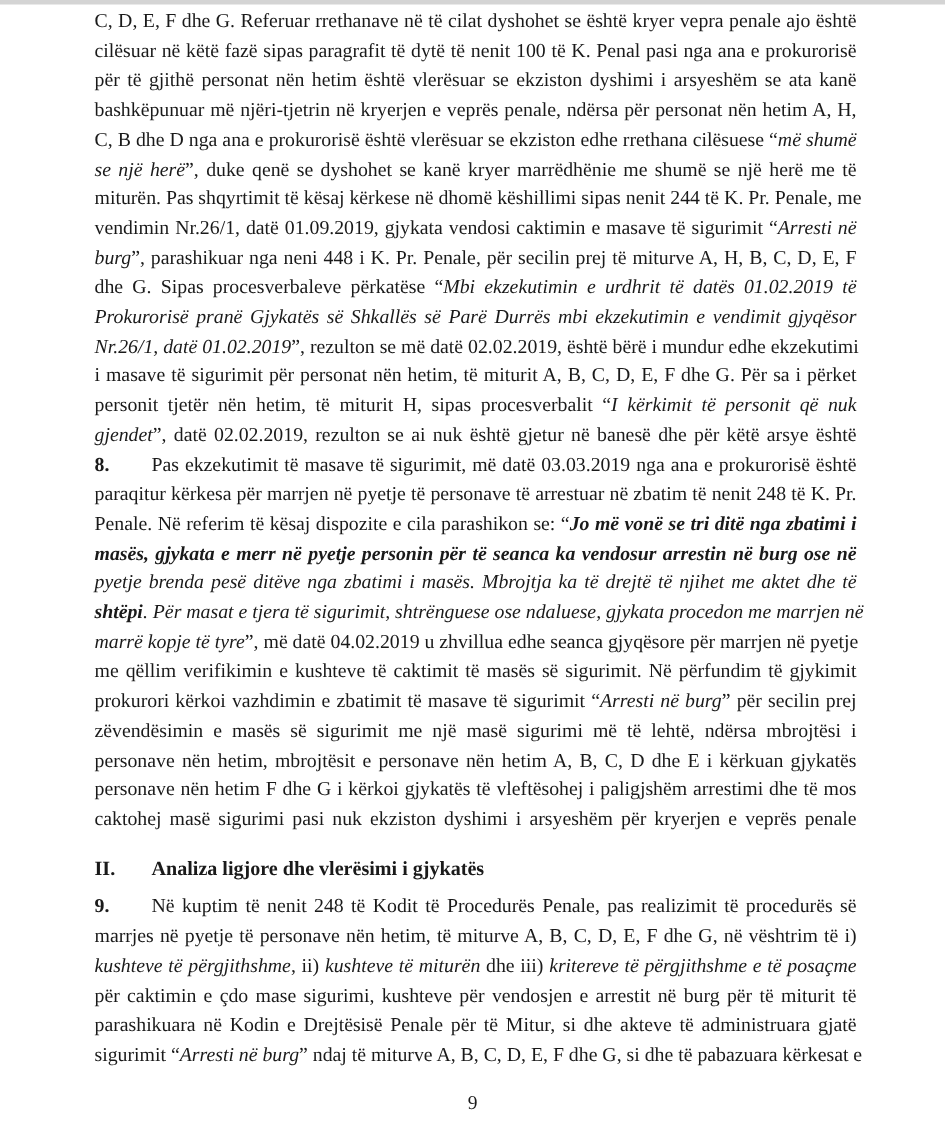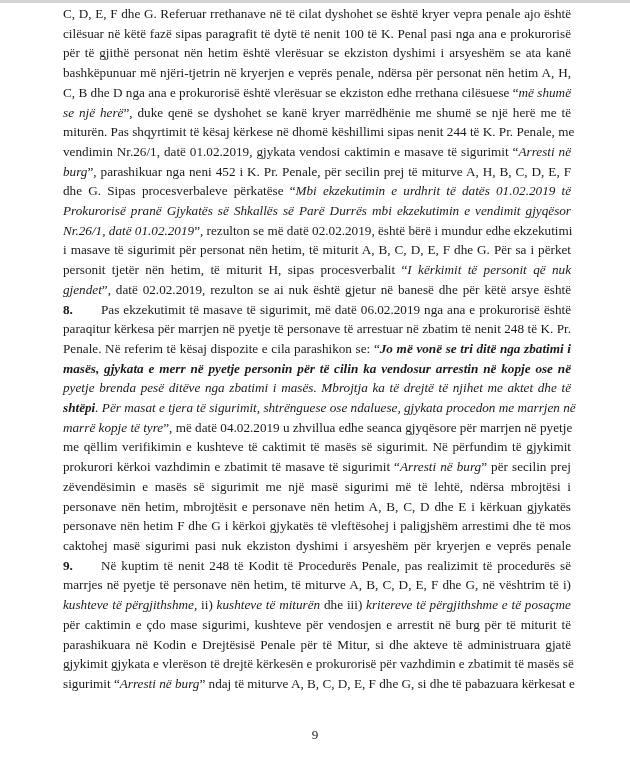--- a/index.html
+++ b/index.html
@@ -41,52 +41,54 @@
 <div class="page">
 
   <p class="p">
     <span class="ln">C, D, E, F dhe G. Referuar rrethanave në të cilat dyshohet se është kryer vepra penale ajo është</span>
     <span class="ln">cilësuar në këtë fazë sipas paragrafit të dytë të nenit 100 të K. Penal pasi nga ana e prokurorisë</span>
     <span class="ln">për të gjithë personat nën hetim është vlerësuar se ekziston dyshimi i arsyeshëm se ata kanë</span>
     <span class="ln">bashkëpunuar më njëri-tjetrin në kryerjen e veprës penale, ndërsa për personat nën hetim A, H,</span>
     <span class="ln"><span>C, B dhe D nga ana e prokurorisë është vlerësuar se ekziston edhe rrethana cilësuese “</span><i>më shumë</i></span>
     <span class="ln"><i>se një herë</i><span>”, duke qenë se dyshohet se kanë kryer marrëdhënie me shumë se një herë me të</span></span>
     <span class="ln">miturën. Pas shqyrtimit të kësaj kërkese në dhomë këshillimi sipas nenit 244 të K. Pr. Penale, me</span>
-    <span class="ln"><span>vendimin Nr.26/1, datë 01.02.2019, gjykata vendosi caktimin e masave të sigurimit “</span><i>Arresti në</i></span>
-    <span class="ln"><i>burg</i><span>”, parashikuar nga neni 452 i K. Pr. Penale, për secilin prej të miturve A, H, B, C, D, E, F</span></span>
+    <span class="ln"><span>vendimin Nr.26/1, datë 01.09.2019, gjykata vendosi caktimin e masave të sigurimit “</span><i>Arresti në</i></span>
+    <span class="ln"><i>burg</i><span>”, parashikuar nga neni 448 i K. Pr. Penale, për secilin prej të miturve A, H, B, C, D, E, F</span></span>
     <span class="ln"><span>dhe G. Sipas procesverbaleve përkatëse “</span><i>Mbi ekzekutimin e urdhrit të datës 01.02.2019 të</i></span>
     <span class="ln"><i>Prokurorisë pranë Gjykatës së Shkallës së Parë Durrës mbi ekzekutimin e vendimit gjyqësor</i></span>
     <span class="ln"><i>Nr.26/1, datë 01.02.2019</i><span>”, rezulton se më datë 02.02.2019, është bërë i mundur edhe ekzekutimi</span></span>
     <span class="ln">i masave të sigurimit për personat nën hetim, të miturit A, B, C, D, E, F dhe G. Për sa i përket</span>
     <span class="ln"><span>personit tjetër nën hetim, të miturit H, sipas procesverbalit “</span><i>I kërkimit të personit që nuk</i></span>
     <span class="ln"><i>gjendet</i><span>”, datë 02.02.2019, rezulton se ai nuk është gjetur në banesë dhe për këtë arsye është</span></span>
   </p>
 
   <p class="p">
-    <span class="ln"><span class="num">8.</span><span>Pas ekzekutimit të masave të sigurimit, më datë 06.02.2019 nga ana e prokurorisë është</span></span>
+    <span class="ln"><span class="num">8.</span><span>Pas ekzekutimit të masave të sigurimit, më datë 03.03.2019 nga ana e prokurorisë është</span></span>
     <span class="ln">paraqitur kërkesa për marrjen në pyetje të personave të arrestuar në zbatim të nenit 248 të K. Pr.</span>
     <span class="ln"><span>Penale. Në referim të kësaj dispozite e cila parashikon se: “</span><b><i>Jo më vonë se tri ditë nga zbatimi i</i></b></span>
-    <span class="ln"><b><i>masës, gjykata e merr në pyetje personin për të cilin ka vendosur arrestin në kopje ose në</i></b></span>
+    <span class="ln"><b><i>masës, gjykata e merr në pyetje personin për të seanca ka vendosur arrestin në burg ose në</i></b></span>
     <span class="ln"><i>pyetje brenda pesë ditëve nga zbatimi i masës. Mbrojtja ka të drejtë të njihet me aktet dhe të</i></span>
     <span class="ln"><b><i>shtëpi</i></b><i>. Për masat e tjera të sigurimit, shtrënguese ose ndaluese, gjykata procedon me marrjen në</i></span>
     <span class="ln"><i>marrë kopje të tyre</i><span>”, më datë 04.02.2019 u zhvillua edhe seanca gjyqësore për marrjen në pyetje</span></span>
     <span class="ln">me qëllim verifikimin e kushteve të caktimit të masës së sigurimit. Në përfundim të gjykimit</span>
     <span class="ln"><span>prokurori kërkoi vazhdimin e zbatimit të masave të sigurimit “</span><i>Arresti në burg</i><span>” për secilin prej</span></span>
     <span class="ln">zëvendësimin e masës së sigurimit me një masë sigurimi më të lehtë, ndërsa mbrojtësi i</span>
     <span class="ln">personave nën hetim, mbrojtësit e personave nën hetim A, B, C, D dhe E i kërkuan gjykatës</span>
     <span class="ln">personave nën hetim F dhe G i kërkoi gjykatës të vleftësohej i paligjshëm arrestimi dhe të mos</span>
     <span class="ln">caktohej masë sigurimi pasi nuk ekziston dyshimi i arsyeshëm për kryerjen e veprës penale</span>
   </p>
 
+  <div class="heading">
+    <span class="hnum">II.</span><span>Analiza ligjore dhe vlerësimi i gjykatës</span>
+  </div>
 
   <p class="p">
     <span class="ln"><span class="num">9.</span><span>Në kuptim të nenit 248 të Kodit të Procedurës Penale, pas realizimit të procedurës së</span></span>
     <span class="ln">marrjes në pyetje të personave nën hetim, të miturve A, B, C, D, E, F dhe G, në vështrim të i)</span>
     <span class="ln"><i>kushteve të përgjithshme</i><span>, ii) </span><i>kushteve të miturën</i><span> dhe iii) </span><i>kritereve të përgjithshme e të posaçme</i></span>
     <span class="ln">për caktimin e çdo mase sigurimi, kushteve për vendosjen e arrestit në burg për të miturit të</span>
     <span class="ln">parashikuara në Kodin e Drejtësisë Penale për të Mitur, si dhe akteve të administruara gjatë</span>
-    <span class="ln">gjykimit gjykata e vlerëson të drejtë kërkesën e prokurorisë për vazhdimin e zbatimit të masës së</span>
     <span class="ln"><span>sigurimit “</span><i>Arresti në burg</i><span>” ndaj të miturve A, B, C, D, E, F dhe G, si dhe të pabazuara kërkesat e</span></span>
 
   </p>
 </div>
 
 <div class="pagenum">9</div>
 
 </body></html>

